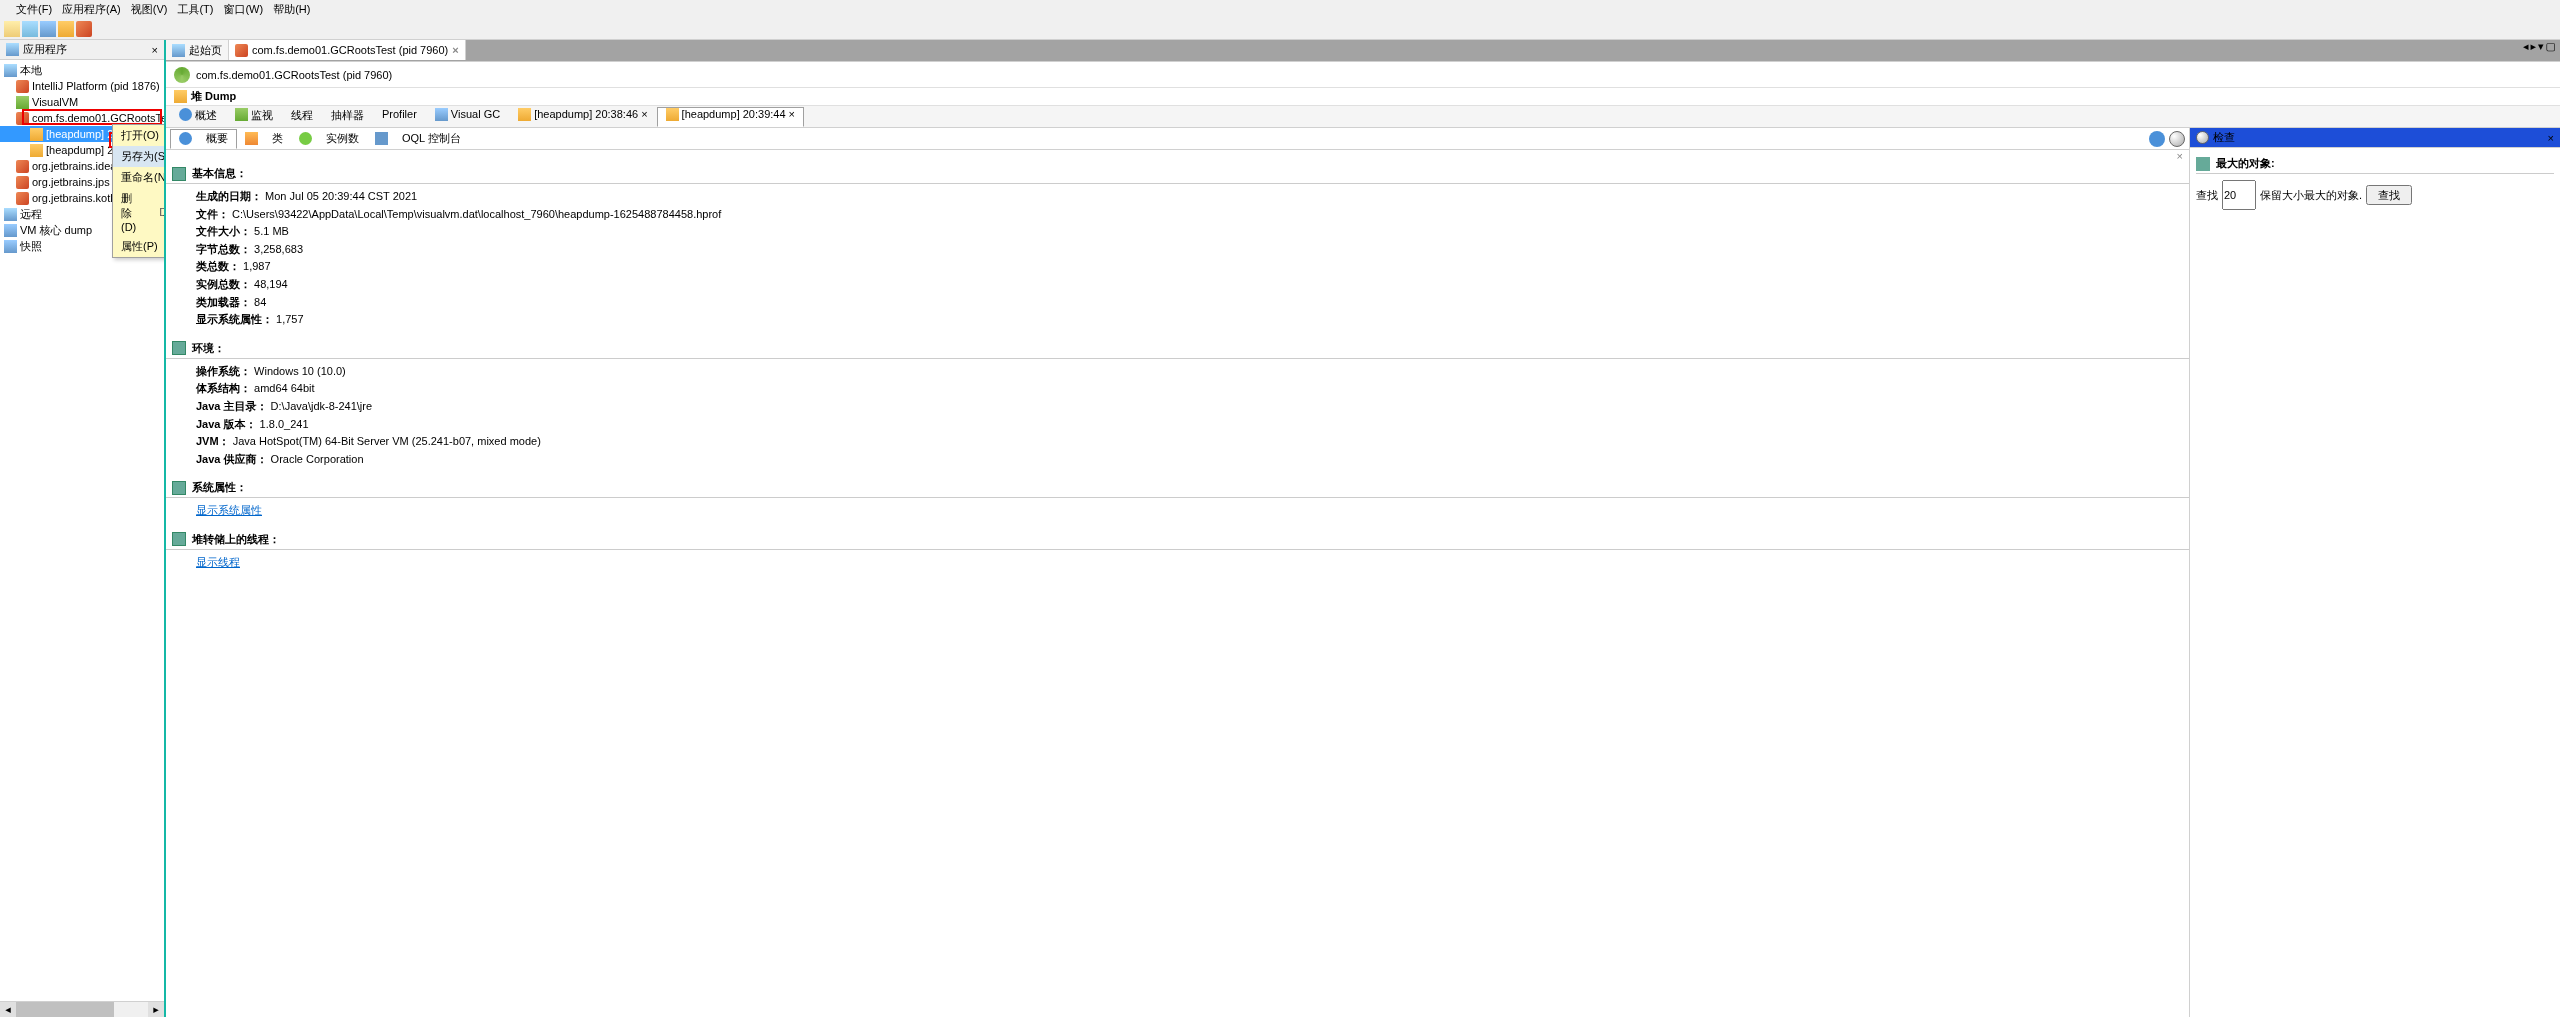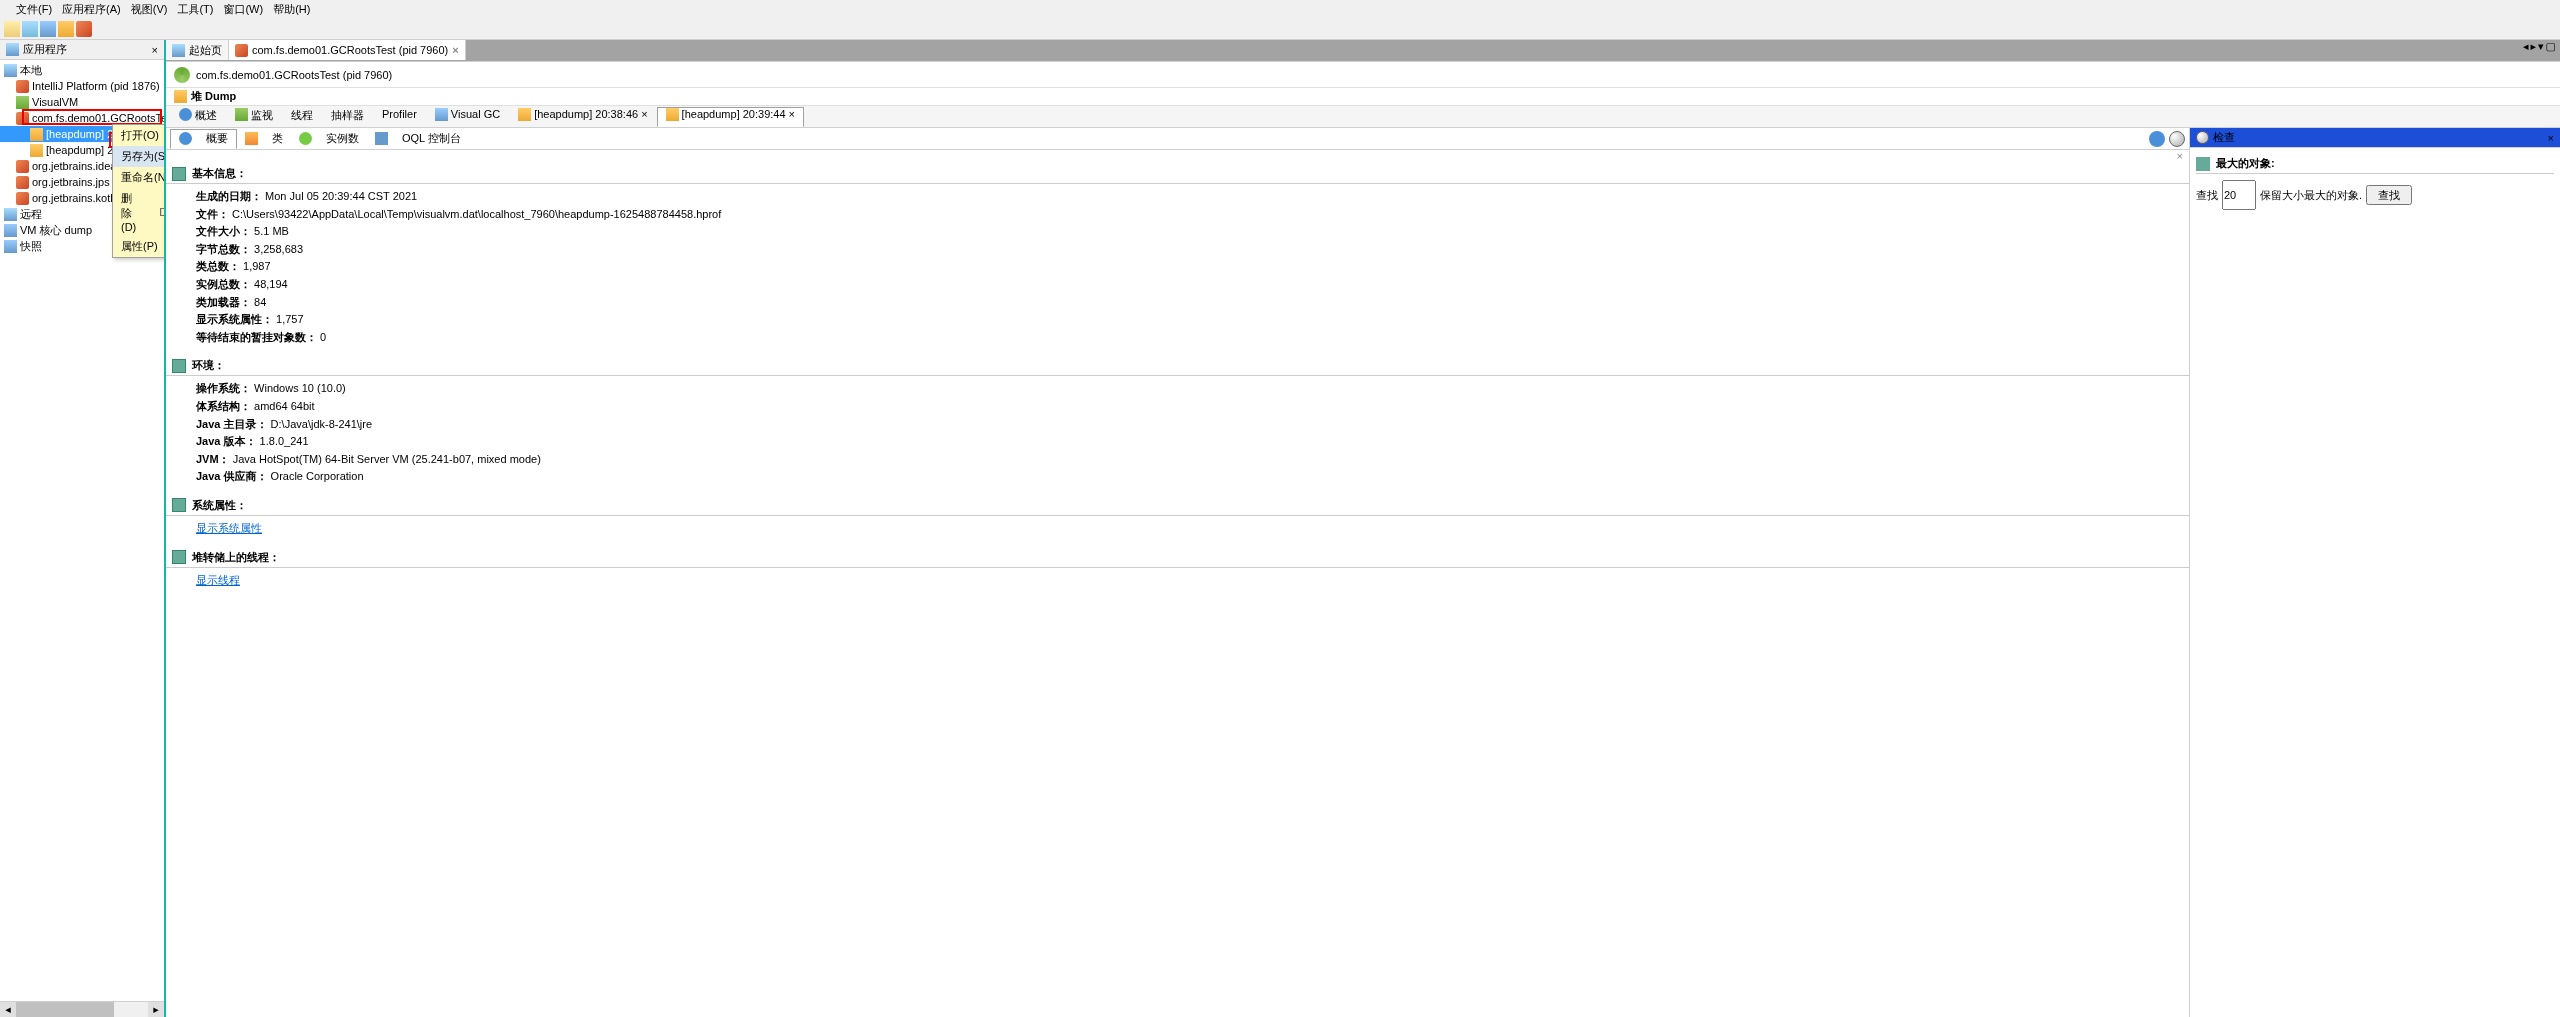--- a/index.html
+++ b/index.html
@@ -278,21 +278,20 @@
           <div class="sec-body" id="sec-basic">
               <div><span class="k">生成的日期：</span> <span>Mon Jul 05 20:39:44 CST 2021</span></div>
               <div><span class="k">文件：</span> <span>C:\Users\93422\AppData\Local\Temp\visualvm.dat\localhost_7960\heapdump-1625488784458.hprof</span></div>
               <div><span class="k">文件大小：</span> <span>5.1 MB</span></div>
               <div><span class="k"></span> <span></span></div>
               <div><span class="k">字节总数：</span> <span>3,258,683</span></div>
               <div><span class="k">类总数：</span> <span>1,987</span></div>
               <div><span class="k">实例总数：</span> <span>48,194</span></div>
               <div><span class="k">类加载器：</span> <span>84</span></div>
               <div><span class="k">显示系统属性：</span> <span>1,757</span></div>
-              <div><span class="k">等待结束的暂挂对象数：</span> <span>0</span></div>
             </div>
 
           <div class="sec-head">
             <span class="ico"></span>
             <span>环境：</span>
           </div>
           <div class="sec-body" id="sec-env">
               <div><span class="k">操作系统：</span> <span>Windows 10 (10.0)</span></div>
               <div><span class="k">体系结构：</span> <span>amd64 64bit</span></div>
               <div><span class="k">Java 主目录：</span> <span>D:\Java\jdk-8-241\jre</span></div>

